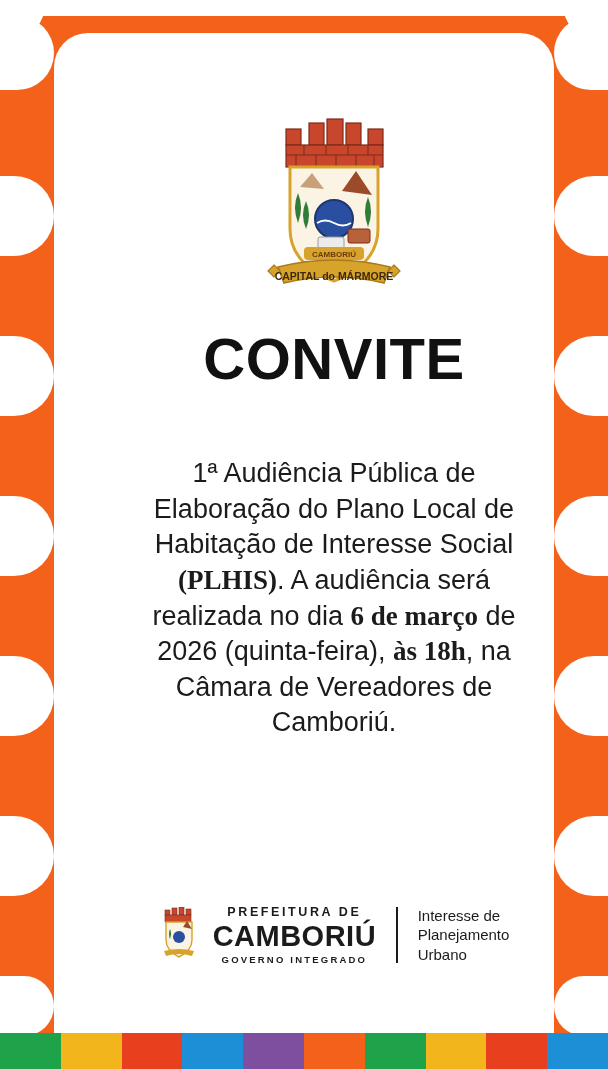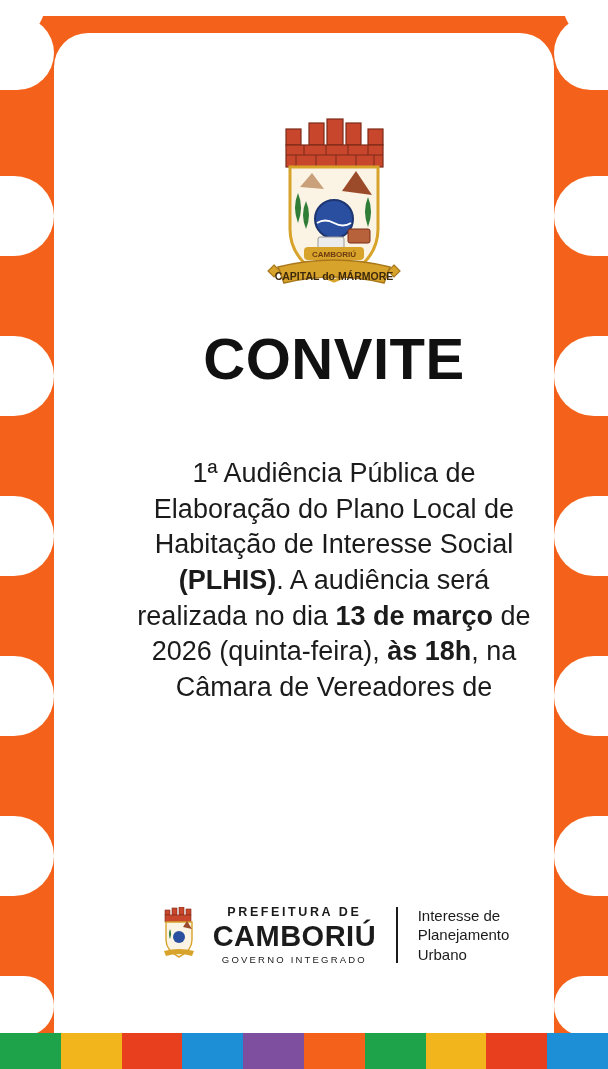--- a/index.html
+++ b/index.html
@@ -134,21 +134,21 @@
   .body-text {
     margin-top: 68px;
     width: 430px;
     text-align: center;
     font-size: 27px;
     line-height: 1.32;
     color: #1b1b1b;
     font-family: "Liberation Sans", sans-serif;
     font-weight: 400;
   }
-  .body-text b { font-weight: 700; }
+  .body-text b { font-weight: 700; font-family: Liberation Serif, serif; }
 
   
   .footer {
     position: absolute;
     left: 0;
     right: 0;
     bottom: 72px;
     display: flex;
     align-items: center;
     justify-content: center;
@@ -170,21 +170,21 @@
   .brand .city {
     font-size: 29px;
     letter-spacing: 0.5px;
     font-weight: 700;
     color: #1b1b1b;
     margin-top: 3px;
   }
   .brand .gov {
     font-size: 9.5px;
     letter-spacing: 2.2px;
-    font-weight: 400;
+    font-weight: 700;
     color: #1b1b1b;
     margin-top: 4px;
   }
   .divider {
     width: 1.5px;
     height: 56px;
     background: #1b1b1b;
     margin: 0 6px;
   }
   .secretaria {
@@ -286,26 +286,27 @@
 
     <div class="body-text">
       <span>1ª Audiência Pública de</span>
       <br>
       <span>Elaboração do Plano Local de</span>
       <br>
       <span>Habitação de Interesse Social</span>
       <br>
       <b>(PLHIS)</b><span>. A audiência será</span>
       <br>
-      <span>realizada no dia </span><b>13 de março</b><span> de</span>
+      <span>realizada no dia </span><b>6 de março</b><span> de</span>
       <br>
       <span>2026 (quinta-feira), </span><b>às 18h</b><span>, na</span>
       <br>
       <span>Câmara de Vereadores de</span>
       <br>
+      <span>Camboriú.</span>
     </div>
 
     <div class="footer">
       <svg class="footer-crest" viewBox="0 0 40 56">
         <g fill="#c8472c" stroke="#7d2a18" stroke-width="0.6">
           <rect x="6" y="3" width="5" height="5"></rect>
           <rect x="13" y="1" width="5" height="7"></rect>
           <rect x="20" y="0" width="5" height="8"></rect>
           <rect x="27" y="2" width="5" height="6"></rect>
           <rect x="6" y="8" width="26" height="7"></rect>

